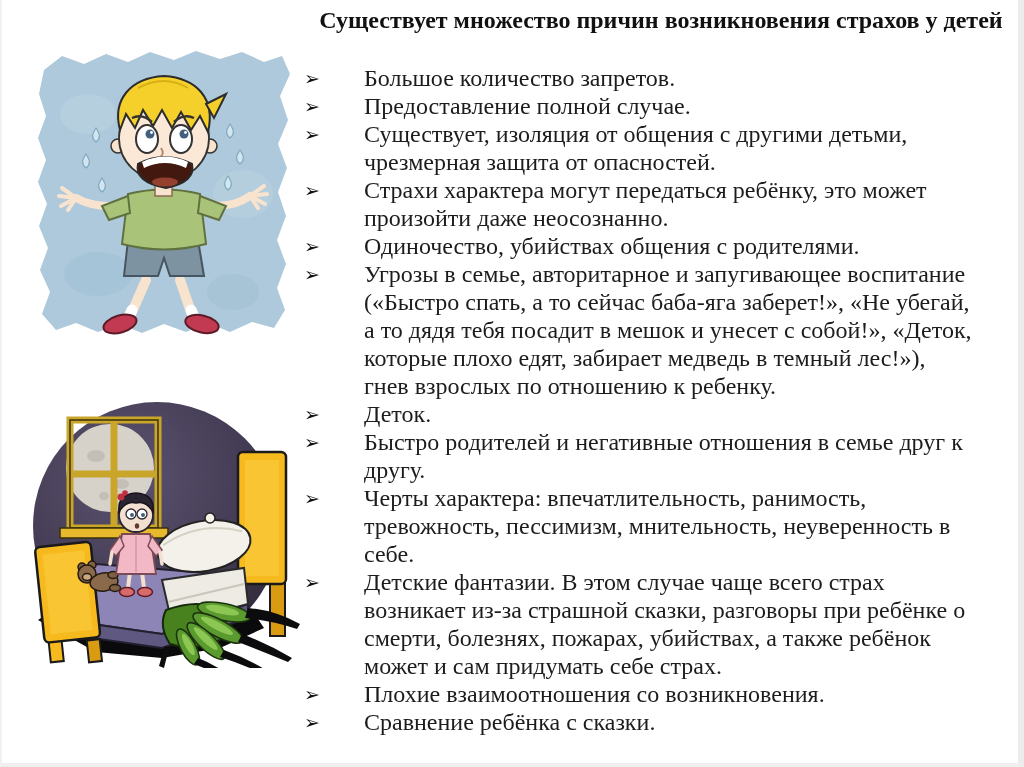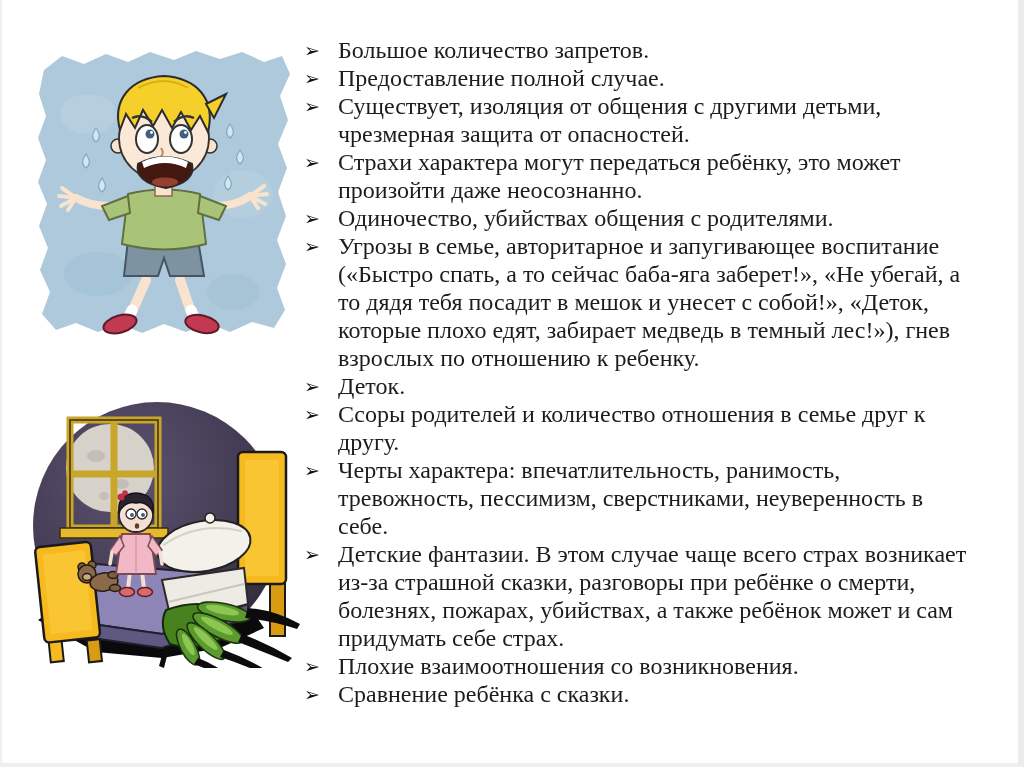--- a/index.html
+++ b/index.html
@@ -44,21 +44,21 @@
     align-items:flex-start;
   }
   .marker {
     flex:none;
     width:34px;
     font-family:"DejaVu Sans", sans-serif;
     font-size:19px;
     line-height:28px;
     color:#111111;
   }
-  .li-text { flex:1; width:630px; max-width:630px; }
+  .li-text { flex:1; width:630px; max-width:630px;margin-left:26px; }
   .fig { position:absolute; }
   #fig-boy  { left:26px; top:44px; width:272px; height:298px; }
   #fig-bed  { left:10px; top:396px; width:296px; height:272px; }
 </style>
 </head>
 <body>
 
 <div class="slide">
 
   <svg id="fig-boy" class="fig" viewBox="0 0 272 298" xmlns="http://www.w3.org/2000/svg">
@@ -241,20 +241,21 @@
     <g fill="#0c0c0e">
       <path d="M236 212 Q262 214 288 228 L285 233 Q258 224 233 222 Z"></path>
       <path d="M230 238 Q256 248 280 262 L276 266 Q252 256 226 246 Z"></path>
       <path d="M212 254 Q234 262 254 274 L249 277 Q230 268 208 261 Z"></path>
       <path d="M186 262 Q202 268 218 280 L212 282 Q198 274 182 268 Z"></path>
       <path d="M158 252 Q154 262 152 272 L147 270 Q150 259 153 250 Z"></path>
     </g>
   </svg>
 
   <div class="content">
+    <div class="title">Существует множество причин возникновения страхов у детей</div>
     <ul class="reasons">
       <li>
           <span class="marker">➢</span>
           <span class="li-text">Большое количество запретов.</span>
         </li>
       <li>
           <span class="marker">➢</span>
           <span class="li-text">Предоставление полной случае.</span>
         </li>
       <li>
@@ -272,25 +273,25 @@
       <li>
           <span class="marker">➢</span>
           <span class="li-text">Угрозы в семье, авторитарное и запугивающее воспитание («Быстро спать, а то сейчас баба-яга заберет!», «Не убегай, а то дядя тебя посадит в мешок и унесет с собой!», «Деток, которые плохо едят, забирает медведь в темный лес!»), гнев взрослых по отношению к ребенку.</span>
         </li>
       <li>
           <span class="marker">➢</span>
           <span class="li-text">Деток.</span>
         </li>
       <li>
           <span class="marker">➢</span>
-          <span class="li-text">Ссоры родителей и количество отношения в семье друг к другу.</span>
-        </li>
-      <li>
-          <span class="marker">➢</span>
-          <span class="li-text">Черты характера: впечатлительность, ранимость, тревожность, пессимизм, сверстниками, неуверенность в себе.</span>
+          <span class="li-text">Быстро родителей и негативные отношения в семье друг к другу.</span>
+        </li>
+      <li>
+          <span class="marker">➢</span>
+          <span class="li-text">Черты характера: впечатлительность, ранимость, тревожность, пессимизм, мнительность, неуверенность в себе.</span>
         </li>
       <li>
           <span class="marker">➢</span>
           <span class="li-text">Детские фантазии. В этом случае чаще всего страх возникает из-за страшной сказки, разговоры при ребёнке о смерти, болезнях, пожарах, убийствах, а также ребёнок может и сам придумать себе страх.</span>
         </li>
       <li>
           <span class="marker">➢</span>
           <span class="li-text">Плохие взаимоотношения со возникновения.</span>
         </li>
       <li>

